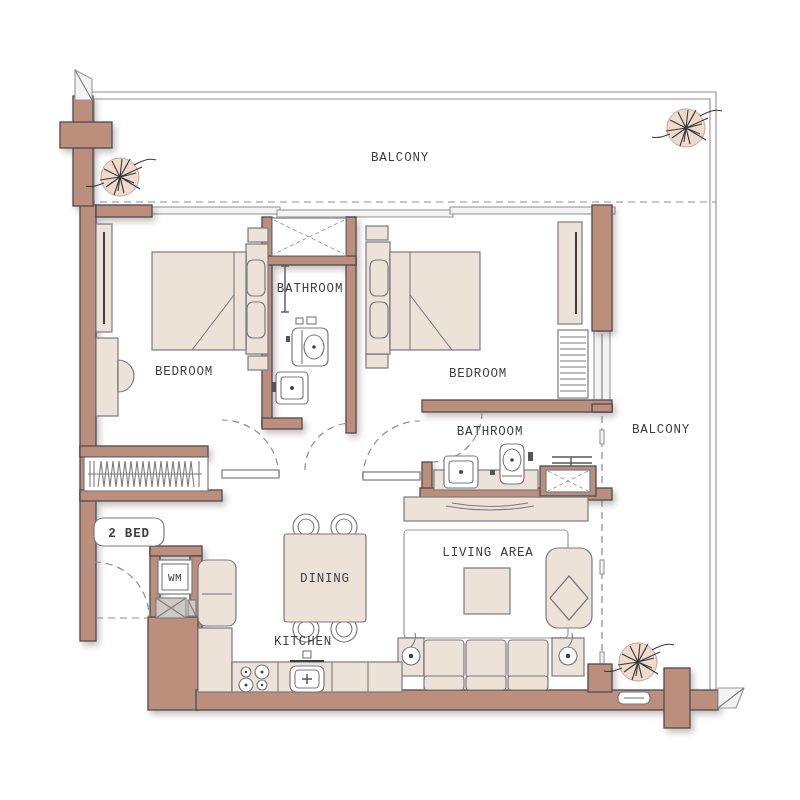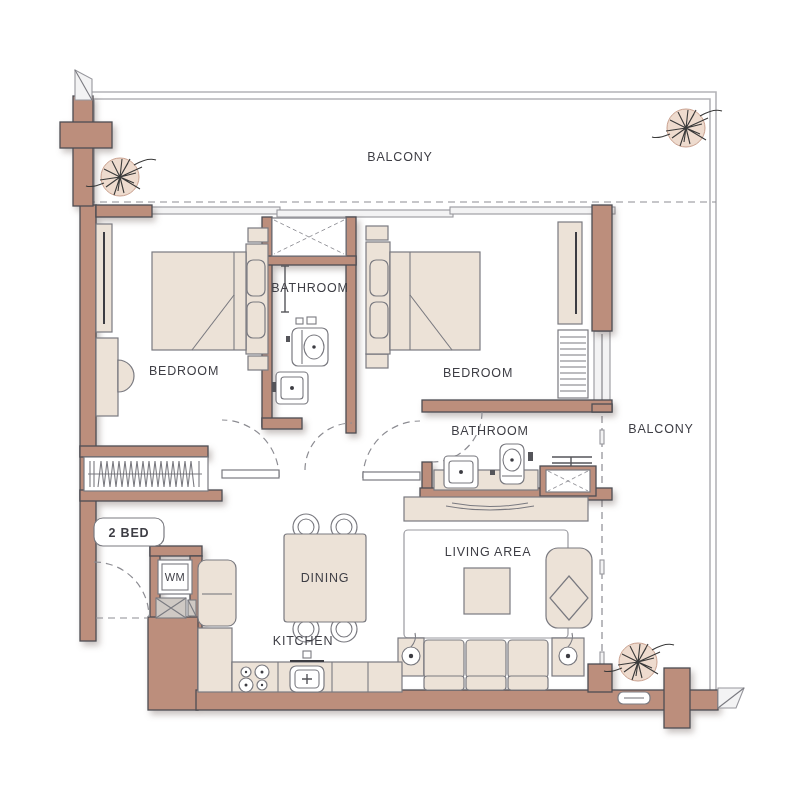--- a/index.html
+++ b/index.html
@@ -1,17 +1,17 @@
 <!DOCTYPE html>
 <html style="--wall: #bc8e7c; --wall-stroke: #4e4e54; --furniture: #ece2d7; --furniture-stroke: #7a7a80; --balcony-line: #b4b4b8; --label: #3e3e45; --background: #ffffff;"><head>
 <meta charset="utf-8">
 <style>
   html,body{margin:0;padding:0;background:#fff;}
   .stage{position:relative;width:800px;height:800px;background:var(--background,#fff);overflow:hidden;
-         font-family:Liberation Sans, sans-serif;}
+         font-family:Liberation Mono, monospace;}
   svg{display:block;}
   
   .wall{fill:var(--wall,#bc8e7c);stroke:var(--wall-stroke,#4e4e54);stroke-width:1.3;}
   .walls-g{filter:drop-shadow(3px 4px 3px rgba(70,50,42,.30));}
   
   .furn{fill:var(--furniture,#ece2d7);stroke:var(--furniture-stroke,#7a7a80);stroke-width:1.2;}
   .fwhite{fill:#fff;stroke:var(--furniture-stroke,#7a7a80);stroke-width:1.2;}
   .fgray{fill:#cfc9c4;stroke:var(--furniture-stroke,#7a7a80);stroke-width:1.1;}
   .thin{stroke:var(--furniture-stroke,#7a7a80);stroke-width:1.1;fill:none;}
   .darkline{stroke:#3c3c42;stroke-width:2;fill:none;}

